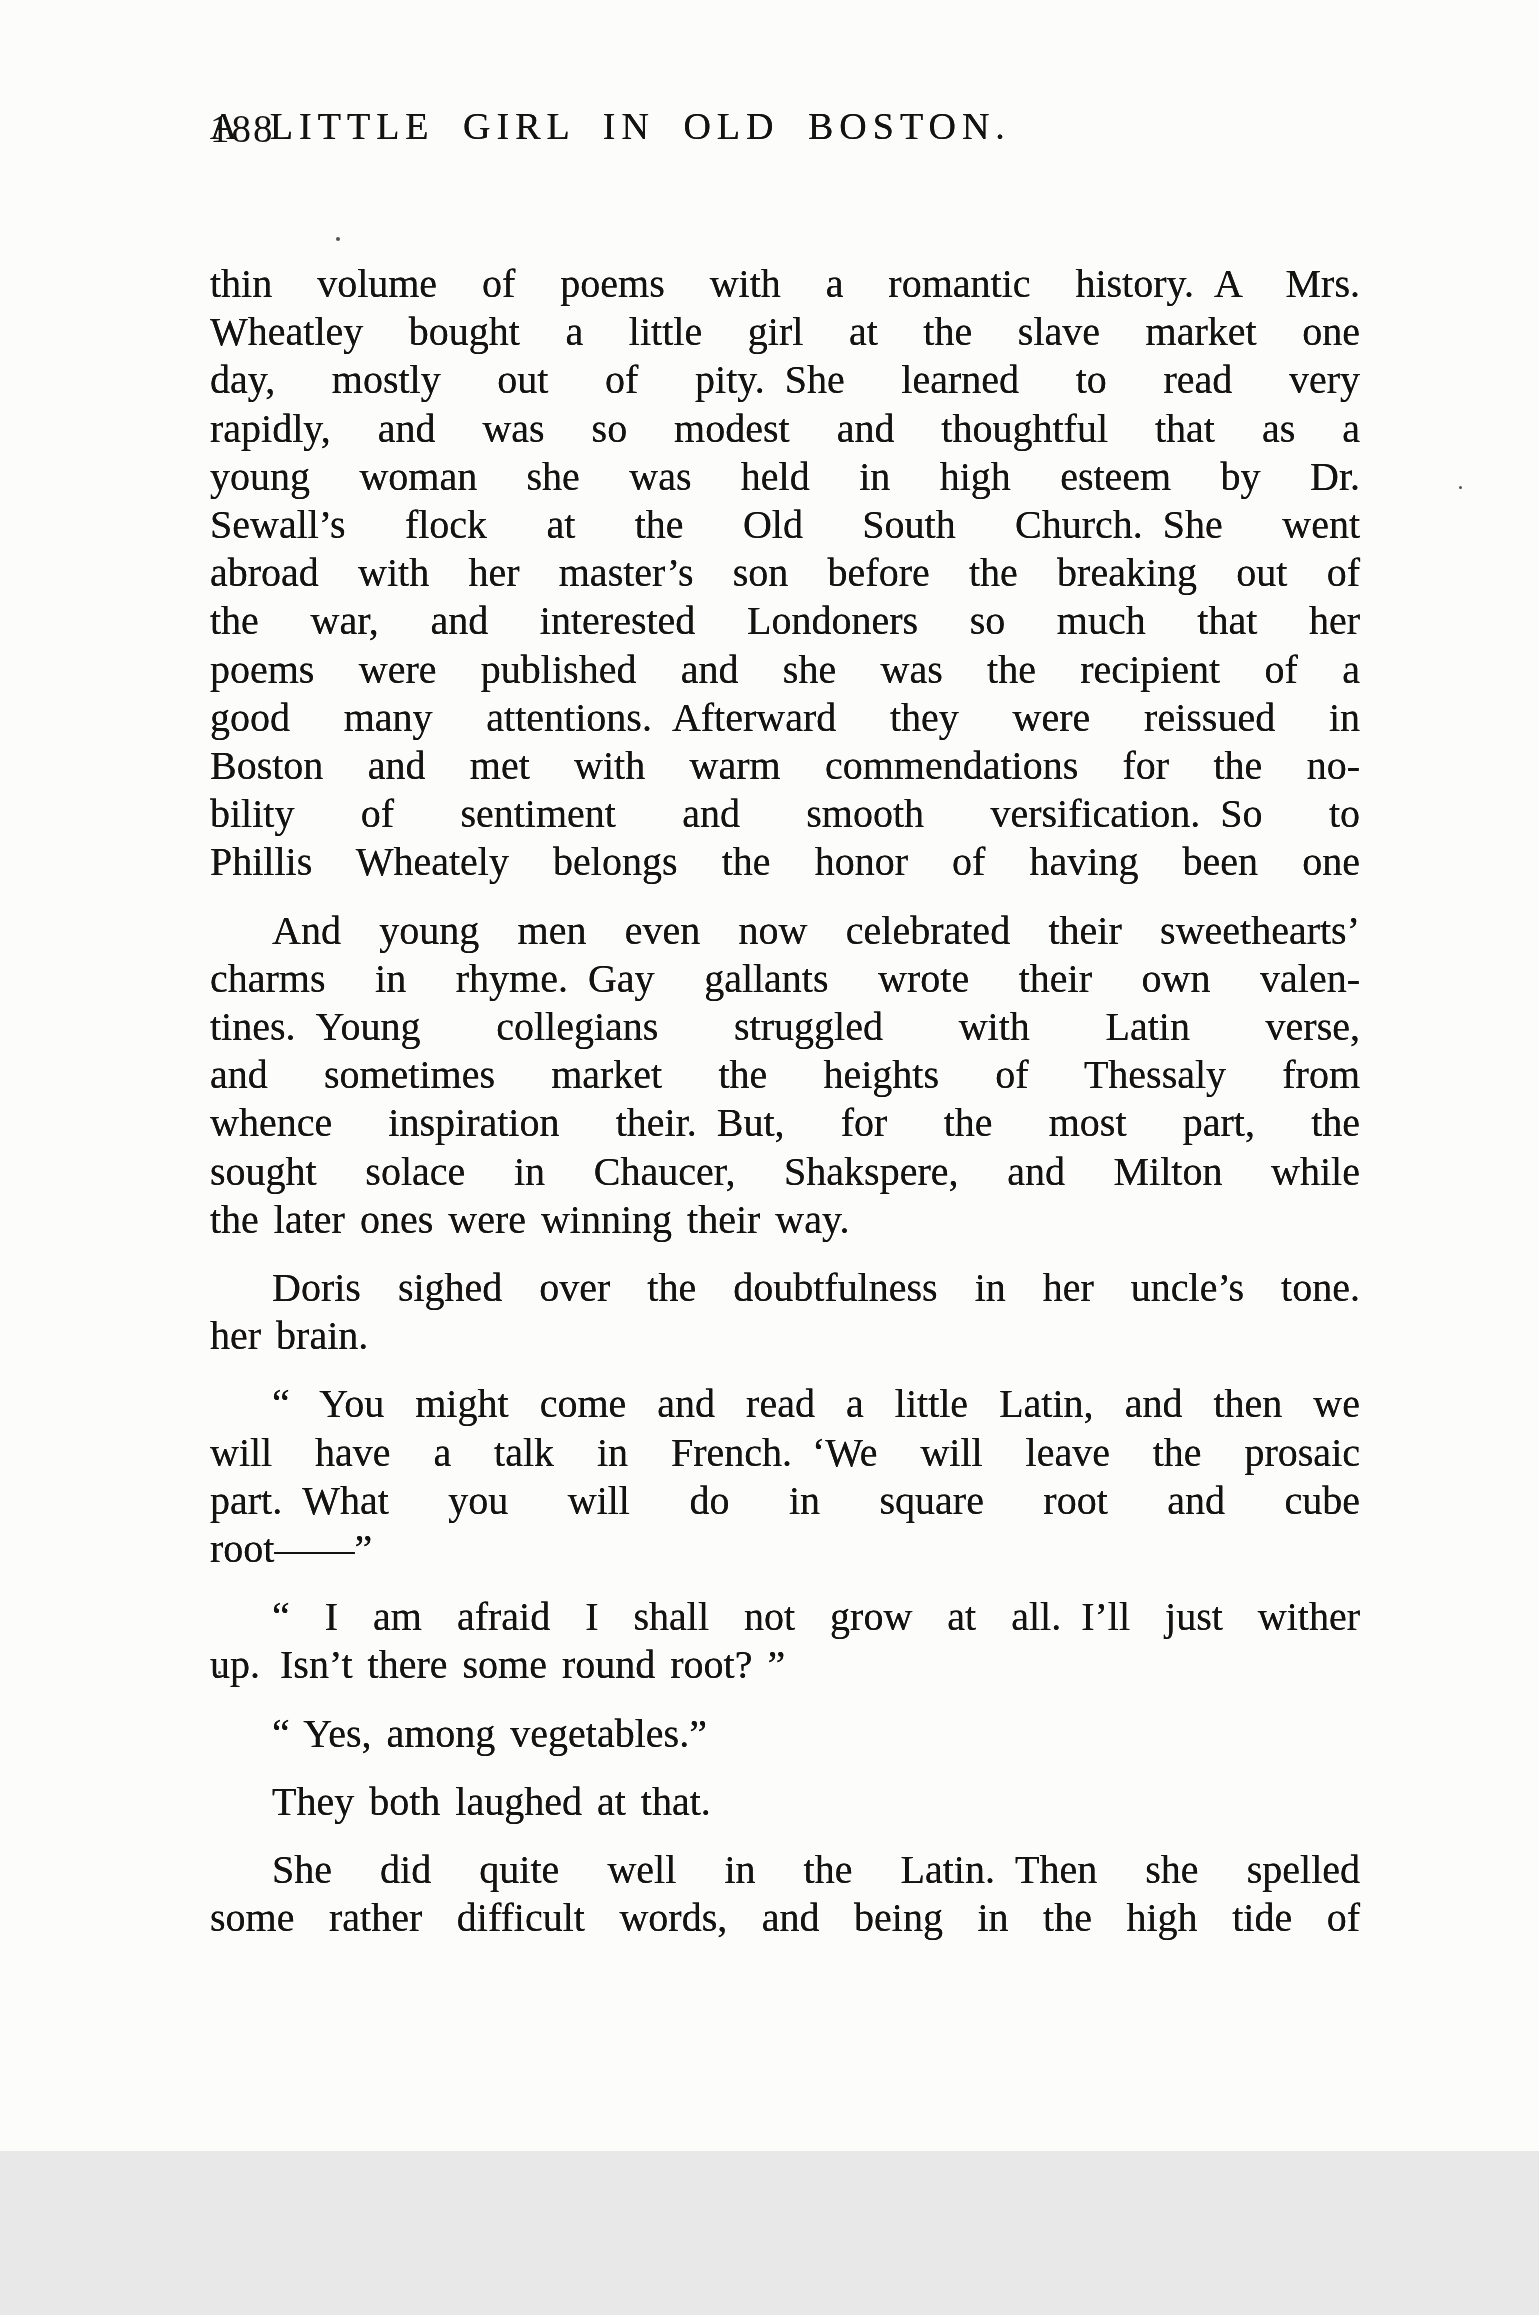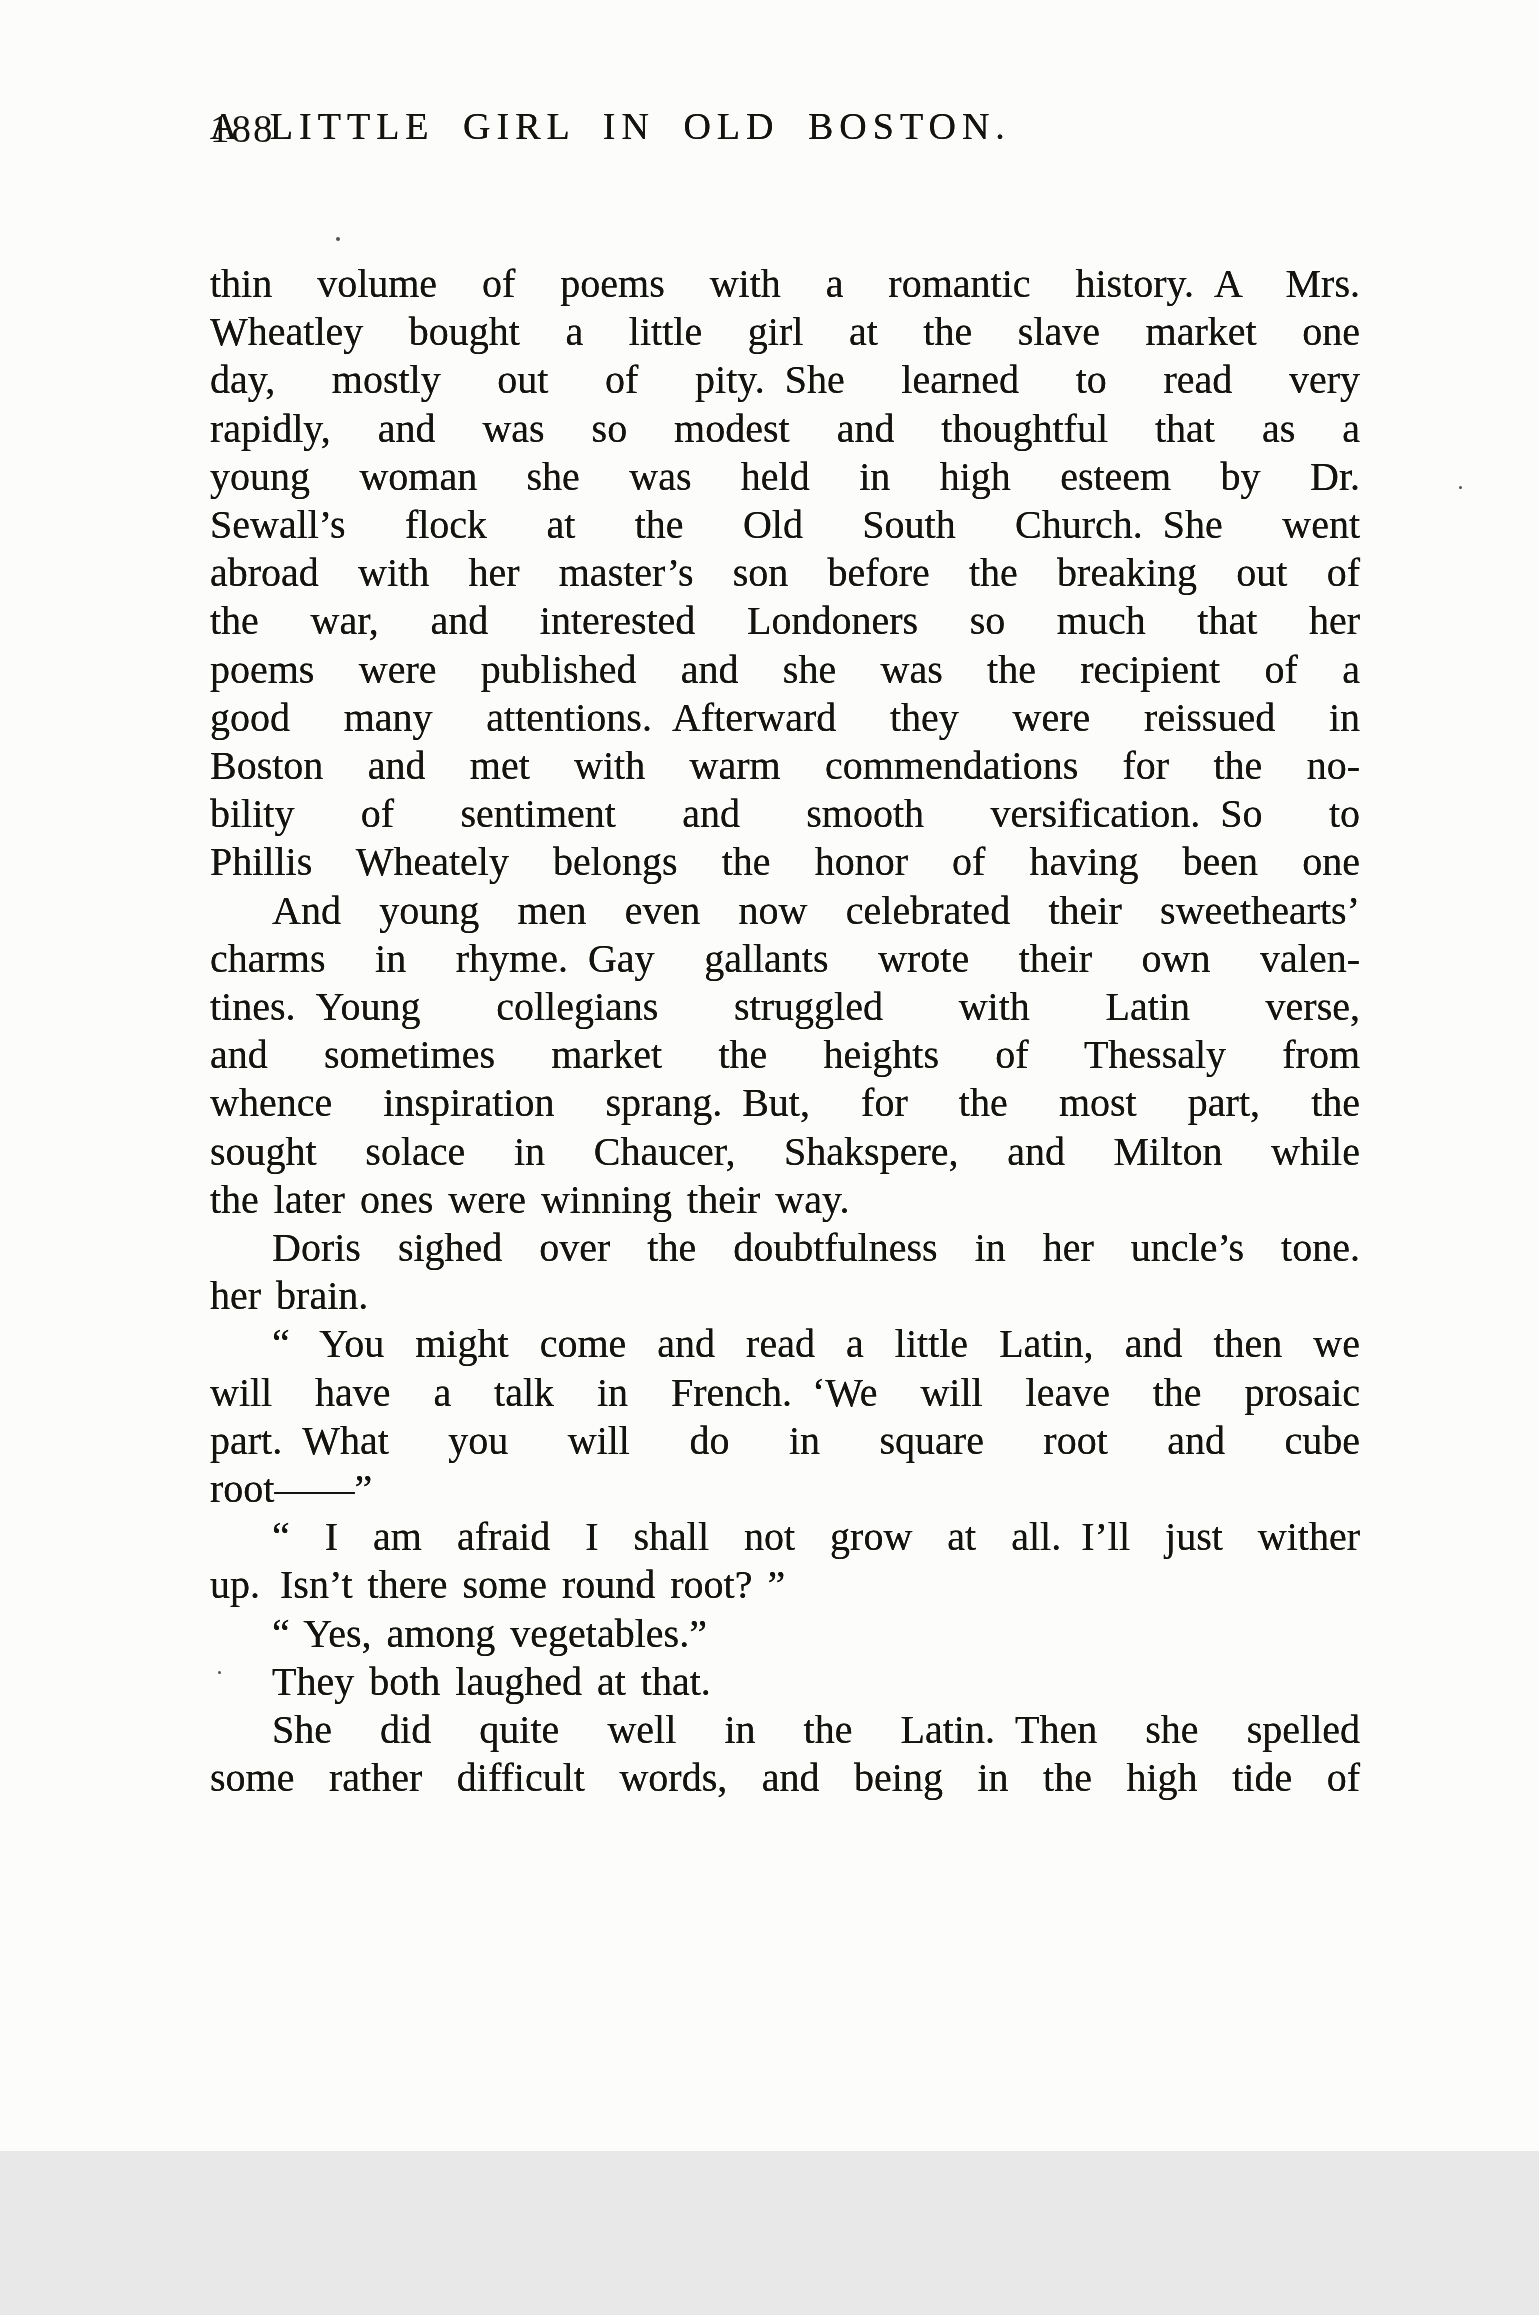--- a/index.html
+++ b/index.html
@@ -40,20 +40,21 @@
     text-align-last:justify;
     word-spacing:5px;
     text-shadow:0 0 0.5px currentColor;
   }
   .line.endline{
     text-align:left;
     text-align-last:left;
   }
   .line.indent{
     text-indent:62px;
+    margin-top:20px;
   }
   .speck{
     position:absolute;
     background:#2a2722;
     border-radius:50%;
     opacity:.8;
   }
 </style>
 </head>
 <body>
@@ -75,21 +76,21 @@
       <div class="line">the war, and interested Londoners so much that her</div>
       <div class="line">poems were published and she was the recipient of a</div>
       <div class="line">good many attentions. Afterward they were reissued in</div>
       <div class="line">Boston and met with warm commendations for the no-</div>
       <div class="line">bility of sentiment and smooth versification. So to</div>
       <div class="line">Phillis Wheately belongs the honor of having been one</div>
       <div class="line indent">And young men even now celebrated their sweethearts’</div>
       <div class="line">charms in rhyme. Gay gallants wrote their own valen-</div>
       <div class="line">tines. Young collegians struggled with Latin verse,</div>
       <div class="line">and sometimes market the heights of Thessaly from</div>
-      <div class="line">whence inspiration sprang. But, for the most part, the</div>
+      <div class="line">whence inspiration their. But, for the most part, the</div>
       <div class="line">sought solace in Chaucer, Shakspere, and Milton while</div>
       <div class="line endline">the later ones were winning their way.</div>
       <div class="line indent">Doris sighed over the doubtfulness in her uncle’s tone.</div>
       <div class="line endline">her brain.</div>
       <div class="line indent">“ You might come and read a little Latin, and then we</div>
       <div class="line">will have a talk in French. ‘We will leave the prosaic</div>
       <div class="line">part. What you will do in square root and cube</div>
       <div class="line endline">root——”</div>
       <div class="line indent">“ I am afraid I shall not grow at all. I’ll just wither</div>
       <div class="line endline">up. Isn’t there some round root? ”</div>

